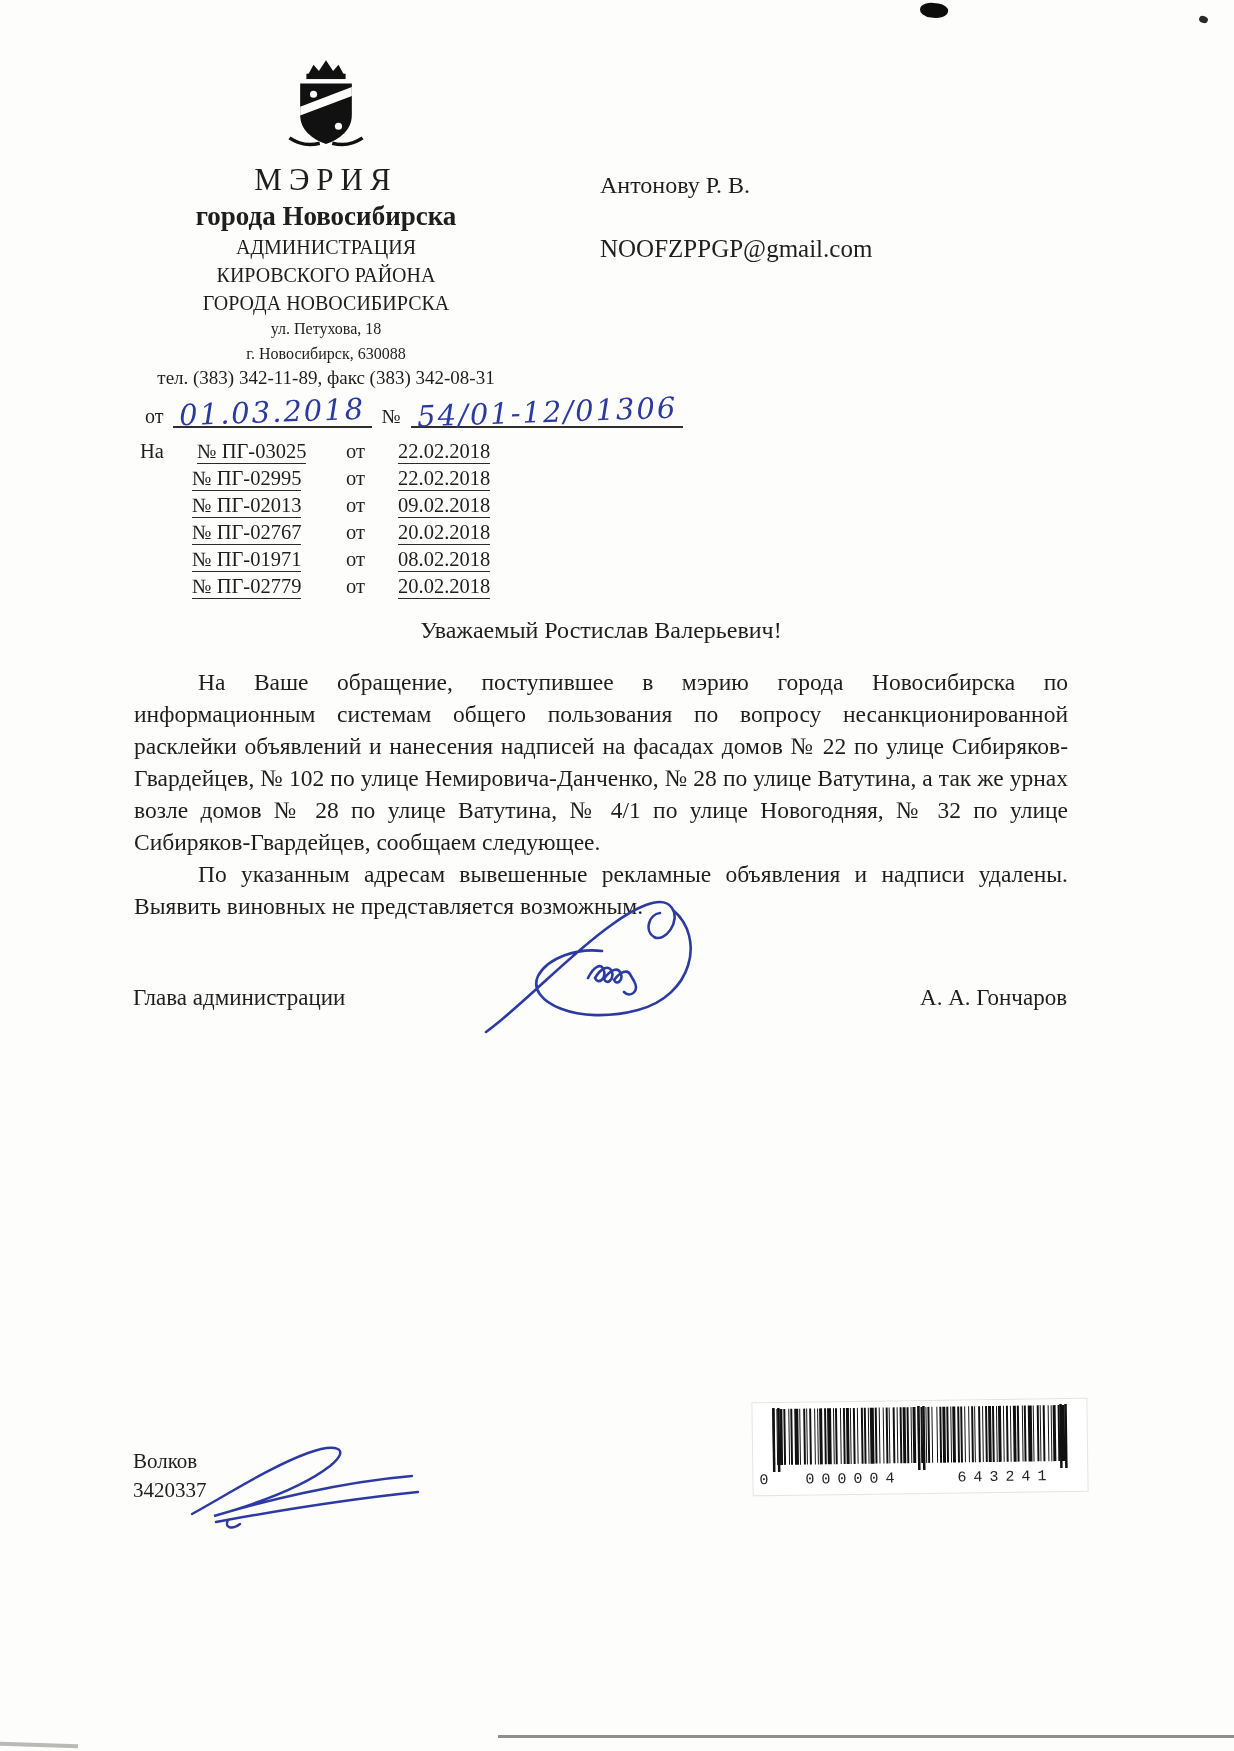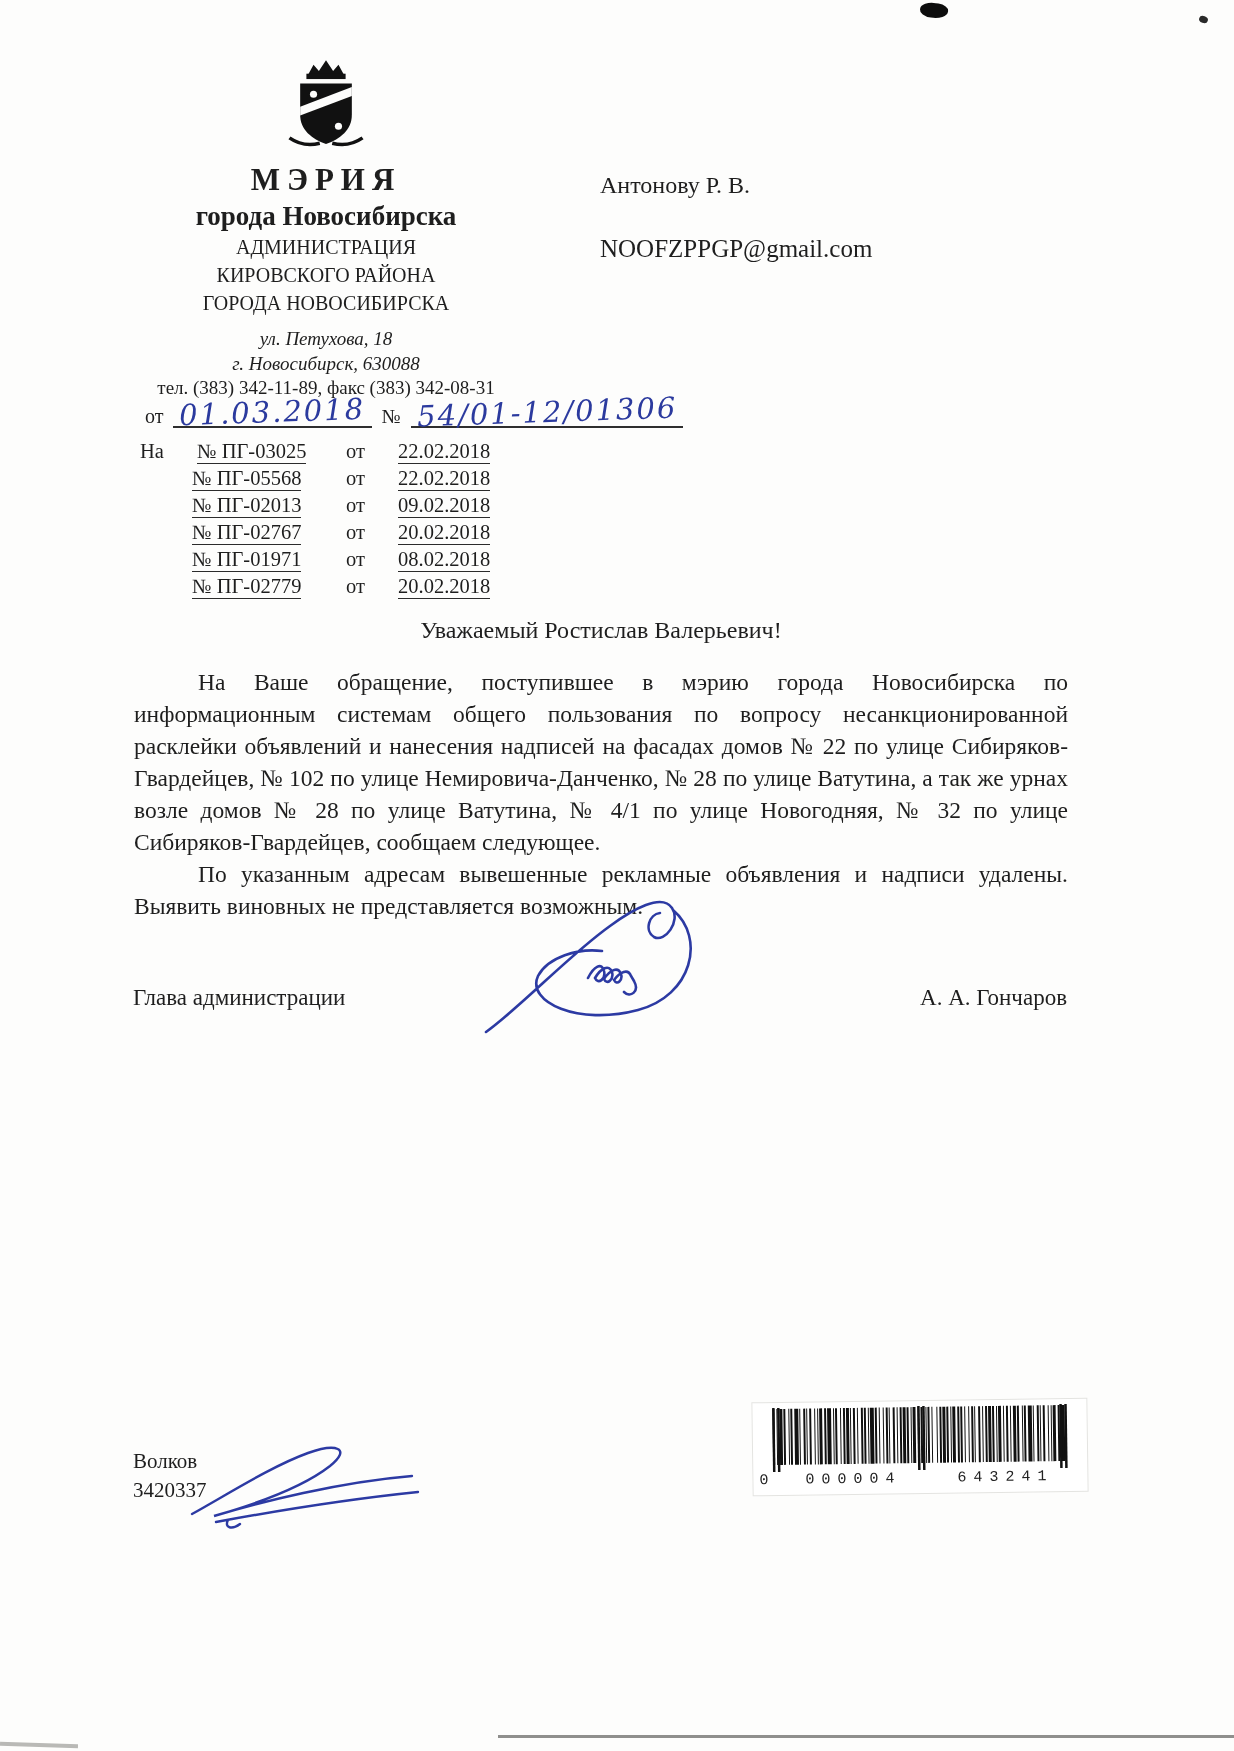--- a/index.html
+++ b/index.html
@@ -12,25 +12,25 @@
     color:#1e1e1e;
     overflow:hidden;
   }
 
   
   .letterhead {
     position:absolute; left:116px; top:58px; width:420px;
     text-align:center;
   }
   .emblem { display:block; margin:0 auto 12px auto; width:98px; height:92px; }
-  .org-title-1 { font-size:31px; font-weight:bold; letter-spacing:7px; }
+  .org-title-1 { font-size:31px; font-weight:normal; letter-spacing:7px; }
   .org-title-2 { font-size:27px; font-weight:bold; margin-top:3px; }
   .org-dept { font-size:20px; line-height:26px; margin-top:2px; }
   .org-dept:first-of-type { margin-top:8px; }
-  .addr-block { margin-top:10px; font-size:19px; line-height:25px;font-style:italic; }
+  .addr-block { margin-top:0; font-size:16px; line-height:25px; }
   .contacts { font-size:19px; margin-top:1px; }
 
   
   .from-line {
     position:absolute; left:145px; top:392px; width:540px;
     display:flex; align-items:flex-end; gap:10px;
     font-size:20px;
   }
   .hw-field {
     border-bottom:2px solid #2e2e2e;
@@ -173,21 +173,21 @@
       <div class="ref-col1">
         <span>На</span>
         <span class="u">№ ПГ-03025</span>
       </div>
       <div class="ref-col2">
         <span>от</span>
         <span class="u">22.02.2018</span>
       </div>
     </div>
     <div class="ref-row indent">
-      <div class="ref-col1"><span class="u">№ ПГ-05568</span></div>
+      <div class="ref-col1"><span class="u">№ ПГ-02995</span></div>
       <div class="ref-col2">
         <span>от</span>
         <span class="u">22.02.2018</span>
       </div>
     </div>
     <div class="ref-row indent">
       <div class="ref-col1"><span class="u">№ ПГ-02013</span></div>
       <div class="ref-col2">
         <span>от</span>
         <span class="u">09.02.2018</span>

